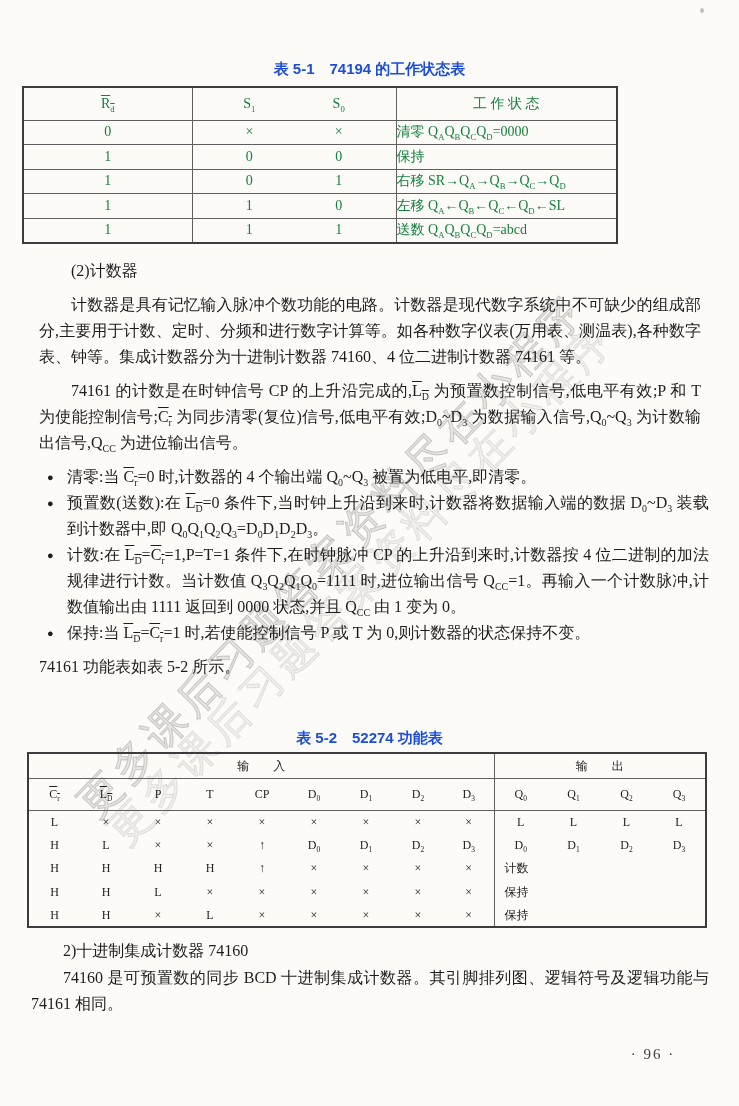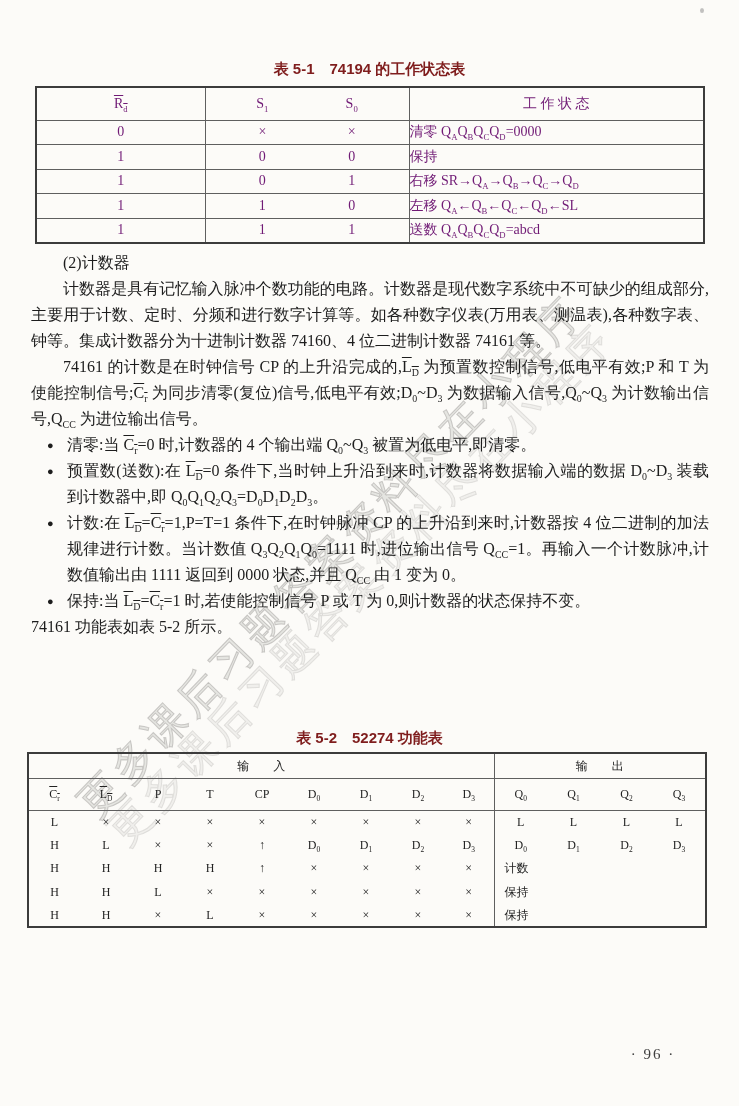--- a/index.html
+++ b/index.html
@@ -4,47 +4,47 @@
 <style>
   html,body{margin:0;padding:0;background:#e8e6e2;}
   .page{position:relative;width:739px;height:1106px;margin:0 auto;background:#fcfbf8;overflow:hidden;
         font-family:"Liberation Serif","DejaVu Serif",serif;color:#1d1d1d;}
   sub{font-size:.62em;line-height:0;}
   .ov{text-decoration:overline;text-decoration-thickness:1px;}
 
   
   .ttl{position:absolute;left:0;width:100%;text-align:center;
        font-family:"Liberation Sans","DejaVu Sans",sans-serif;font-weight:bold;
-       font-size:15px;color:#7f1d1d;}
+       font-size:15px;color:#1d4ed8;}
   #t1-title{top:60px;}
   #t2-title{top:729px;}
 
   
-  .t1{position:absolute;left:35px;top:86px;width:670px;border-collapse:collapse;table-layout:fixed;
-      font-size:14px;color:#701a75;border:2px solid #3c3c3c;}
+  .t1{position:absolute;left:22px;top:86px;width:596px;border-collapse:collapse;table-layout:fixed;
+      font-size:14px;color:#15803d;border:2px solid #3c3c3c;}
   .t1 th,.t1 td{border:1px solid #5f5f5f;text-align:center;padding:0;font-weight:normal;vertical-align:middle;}
   .t1 .hr{height:33px;}
   .t1 .dr{height:24.6px;}
   .t1 .st{text-align:left;}
   .sv{display:inline-block;width:44%;text-align:center;}
 
   
   .t2{position:absolute;left:27px;top:752px;width:678px;border-collapse:collapse;table-layout:fixed;
       font-size:12px;color:#222;border:2px solid #3c3c3c;}
   .t2 th,.t2 td{padding:0;text-align:center;font-weight:normal;vertical-align:middle;}
   .t2 .gh th{border-bottom:1px solid #5f5f5f;height:24px;}
   .t2 .ch th{border-bottom:1px solid #5f5f5f;height:31px;}
   .t2 .dr{height:23.4px;}
   .t2 .dr:first-of-type td{padding-top:2px;}
   .t2 .sep{border-right:1px solid #5f5f5f;}
   .t2 .mg{text-align:left;padding-left:10px;}
 
   
   .body{position:absolute;left:31px;top:250px;width:678px;font-size:16px;line-height:26px;text-align:justify;}
-  .body p{margin:0;}
+  .body p{margin:8px;}
   .ind{text-indent:2em;}
   .bi{display:flex;padding-left:16px;}
   .dot{flex:none;width:20px;font-size:11px;line-height:26px;}
   .bi .bt{flex:1;text-align:justify;}
 
   .after{position:absolute;left:31px;top:938px;width:678px;font-size:16px;line-height:26.5px;text-align:justify;}
   .after p{margin:0;}
 
   .pn{position:absolute;left:598px;top:1046px;width:110px;text-align:center;
       font-size:15px;color:#3e3e3e;letter-spacing:2px;}
@@ -240,15 +240,19 @@
       <td>×</td>
       <td>×</td>
       <td>×</td>
       <td>×</td>
       <td class="sep">×</td>
       <td colspan="4" class="mg">保持</td>
     </tr>
   </tbody>
     </table>
 
+  <div class="after">
+    <p class="ind">2)十进制集成计数器 74160</p>
+    <p class="ind">74160 是可预置数的同步 BCD 十进制集成计数器。其引脚排列图、逻辑符号及逻辑功能与 74161 相同。</p>
+  </div>
 
   <div class="pn">· 96 ·</div>
 </div>
 
 </body></html>

